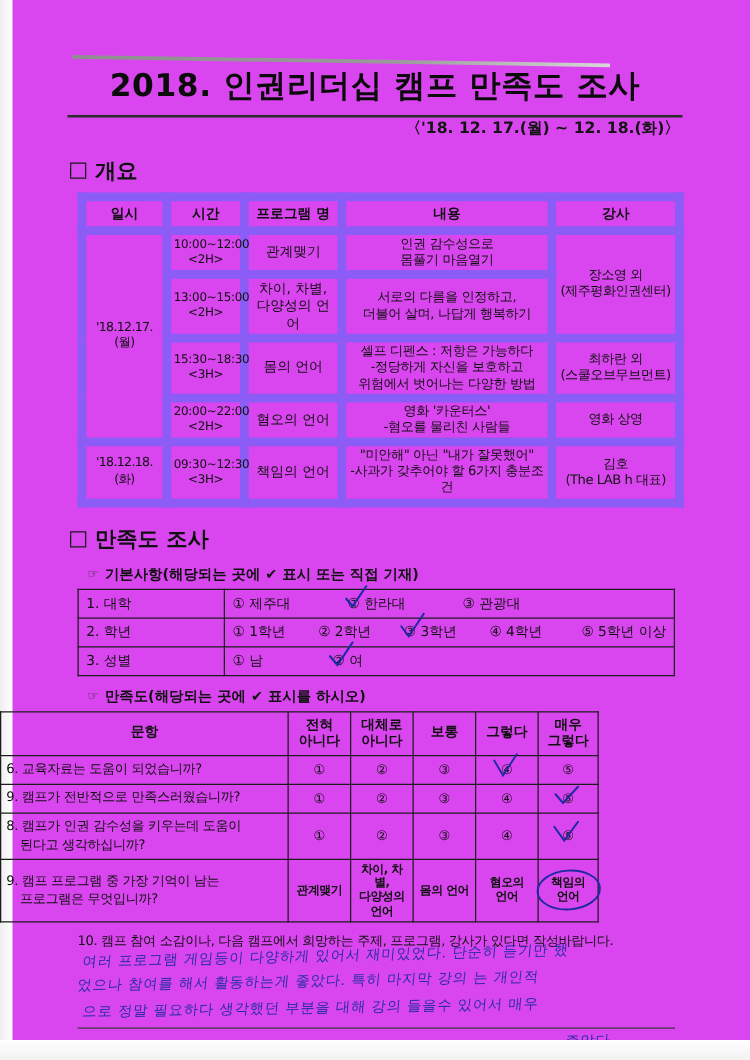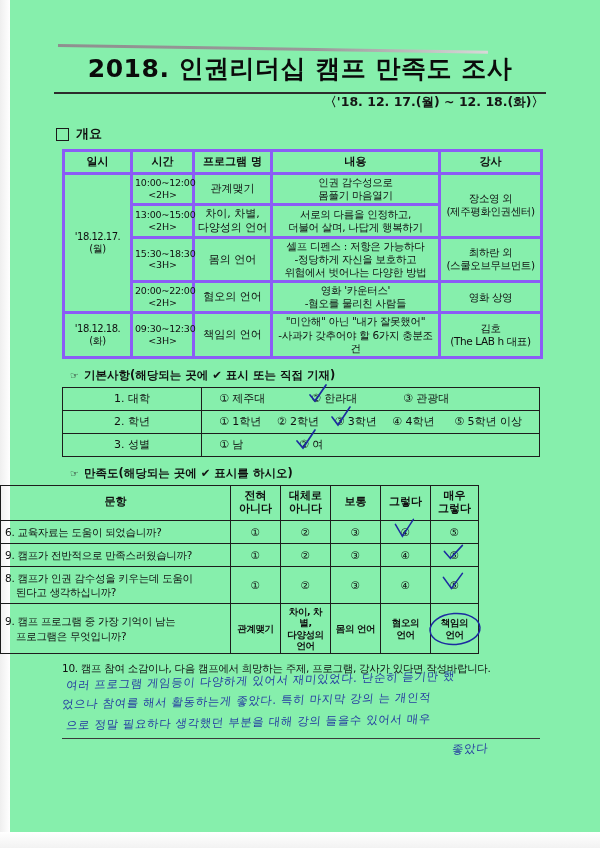--- a/index.html
+++ b/index.html
@@ -11,21 +11,21 @@
     width: 600px;
     height: 848px;
     overflow: hidden;
     font-family: "DejaVu Sans", "Liberation Sans", sans-serif;
     color: #101010;
     position: relative;
   }
   .page {
     position: absolute;
     inset: 0;
-    background: #86efac;
+    background: #d946ef;
     text-decoration: underline;
   }
   
   .scan-bar {
     position: absolute;
     left: 58px;
     top: 44px;
     width: 430px;
     height: 3px;
     background: linear-gradient(90deg, #8f8f8f 0%, #9a9a9a 60%, #d8d8d8 100%);
@@ -73,21 +73,21 @@
     padding-right: 56px;
     text-align: right;
     font-size: 12.5px;
     font-weight: bold;
     color: #141414;
   }
 
   
   .section-head {
     margin: 14px 0 6px 56px;
-    font-size: 13px;
+    font-size: 17px;
     font-weight: bold;
     display: flex;
     align-items: center;
     gap: 7px;
   }
   .box-marker {
     width: 11px;
     height: 11px;
     border: 1.6px solid #1a1a1a;
     display: inline-block;
@@ -109,21 +109,21 @@
   table {
     border-collapse: collapse;
     font-size: 10px;
   }
   .sched {
     margin-left: 62px;
     width: 478px;
     table-layout: fixed;
   }
   .sched th, .sched td {
-    border: 3px solid #8b5cf6;
+    border: 7px solid #8b5cf6;
     text-align: center;
     vertical-align: middle;
     padding: 1px 2px;
     line-height: 1.25;
     margin-top: 45px;
   }
   .sched th {
     font-weight: bold;
     font-size: 11px;
     height: 16px;
@@ -141,23 +141,22 @@
   
   .basic {
     margin-left: 62px;
     width: 478px;
     table-layout: fixed;
   }
   .basic td {
     border: 1px solid #1c1c1c;
     font-size: 11px;
     height: 20px;
-    padding: 1px 17px;
+    padding: 1px 6px;
     vertical-align: middle;
-    text-align: center;
   }
   .basic td.lbl { width: 104px; }
   .opts {
     display: flex;
     align-items: center;
     gap: 0;
   }
   .opt {
     display: inline-flex;
     align-items: center;
@@ -379,20 +378,24 @@
             <div>-사과가 갖추어야 할 6가지 충분조건</div>
           </td>
           <td class="inst">
             <div>김호</div>
             <div>(The LAB h 대표)</div>
           </td>
         </tr>
       </tbody>
     </table>
 
+    <div class="section-head">
+      <span class="box-marker"></span>
+      <span>만족도 조사</span>
+    </div>
 
     <div class="sub-head">
       <span class="hand-marker">☞</span>
       <span>기본사항(해당되는 곳에 ✔ 표시 또는 직접 기재)</span>
     </div>
 
     <table class="basic">
       <tbody>
         <tr>
           <td class="lbl">1. 대학</td>

